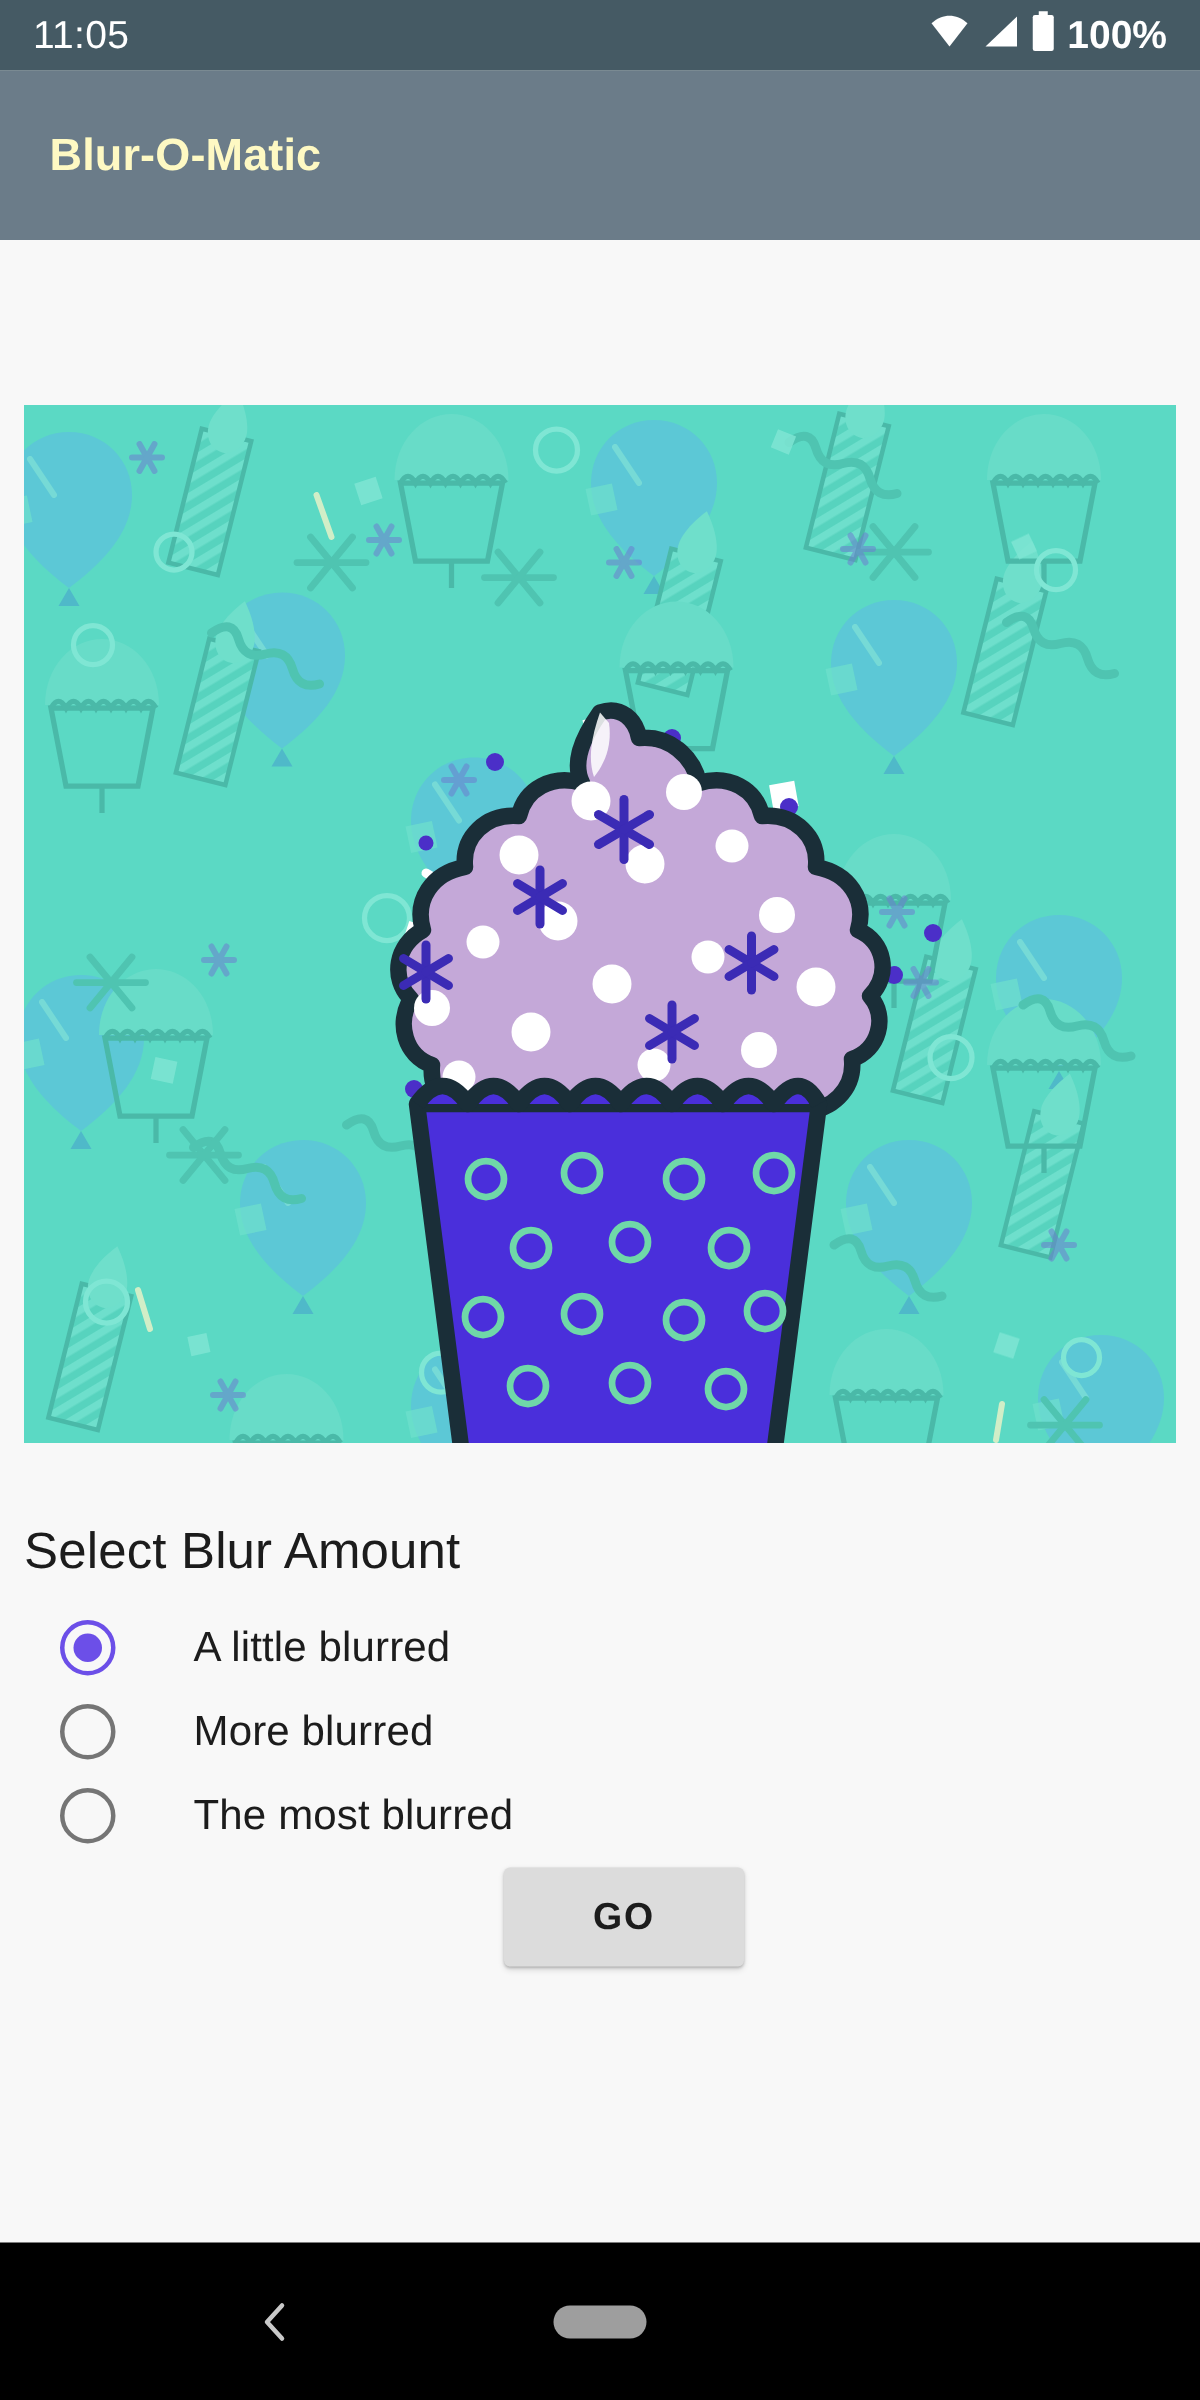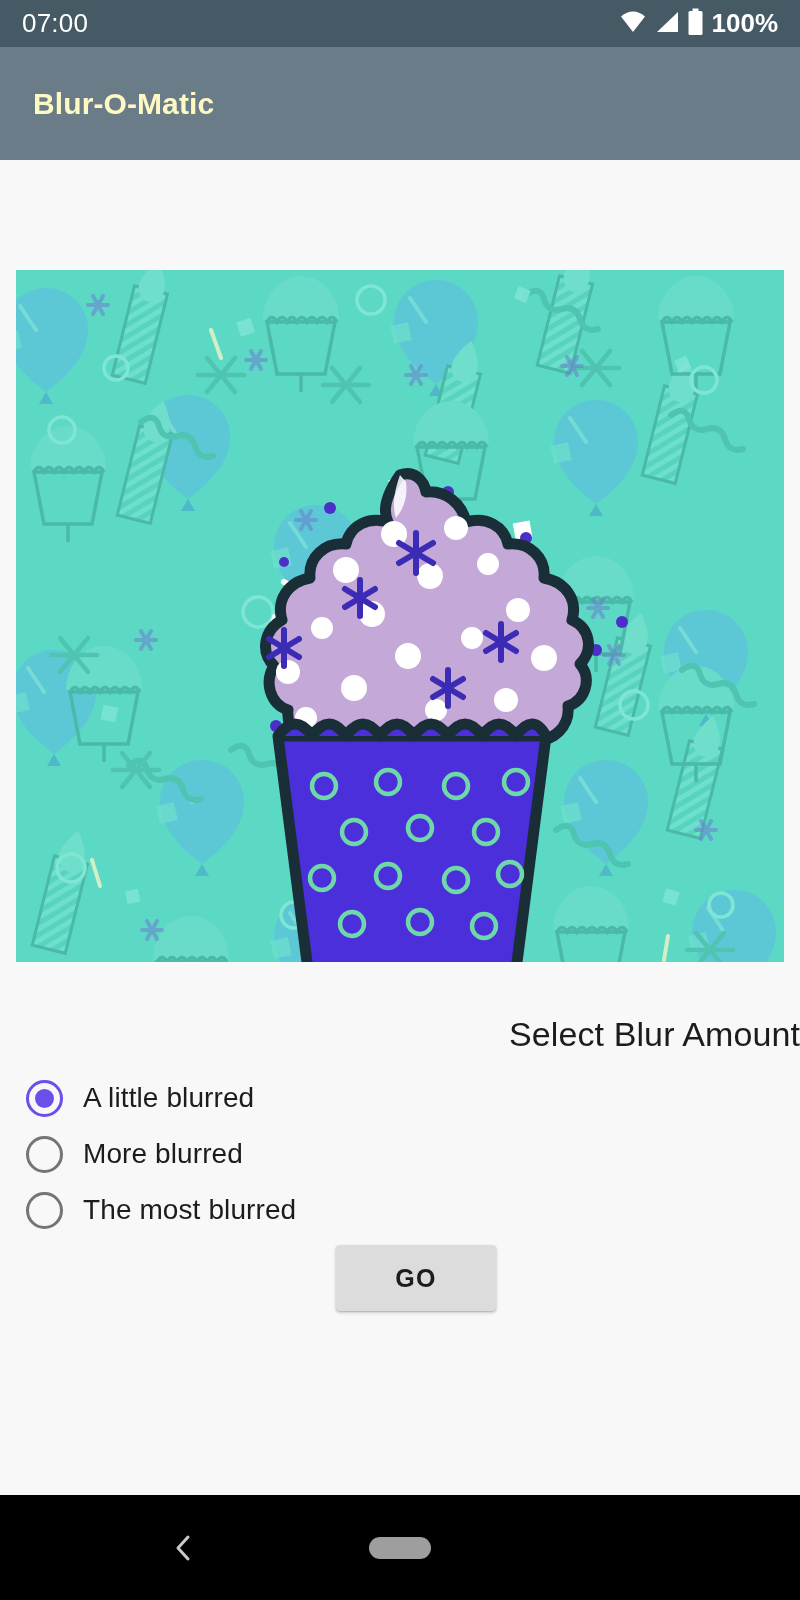--- a/index.html
+++ b/index.html
@@ -56,31 +56,32 @@
     left:16px; top:110px;
     width:768px; height:692px;
     overflow:hidden;
     background:#5BD9C4;
   }
   .img-wrap svg{ display:block; width:768px; height:692px; }
 
   
   .blur-section{
     position:absolute;
-    left:0; top:855px; width:800px;text-align:right;
+    left:0; top:855px; width:800px;
   }
   .section-title{
     font-size:34px; color:#1C1C1C; font-weight:400;
     padding-left:16px; margin-bottom:16px;
     letter-spacing:0.1px;
   }
   .radio-row{
     display:flex; align-items:center;
     height:56px;
-    padding-left:26px;
+    padding-left:40px;
+    gap:32px;
   }
   .radio-mark{
     width:37px; height:37px; border-radius:50%;
     flex:none; position:relative;
     display:flex; align-items:center; justify-content:center;
   }
   .radio-mark.off{ border:3.5px solid #757575; }
   .radio-mark.on{ border:3.5px solid #6C4FE8; }
   .radio-mark.on::after{
     content:""; position:absolute;
@@ -125,21 +126,21 @@
   .nav-home{
     position:absolute; left:50%; transform:translateX(-50%);
     width:62px; height:22px; border-radius:11px;
     background:#9E9E9E;
   }
 </style>
 </head>
 <body>
 
 <div class="status-bar">
-  <span class="status-time">07:00</span>
+  <span class="status-time">11:05</span>
   <div class="status-right">
     <span>
       <svg width="28" height="26" viewBox="0 0 28 26">
           <path d="M2 7.5 C6 4 10 2.5 14 2.5 C18 2.5 22 4 26 7.5 L14 23 Z" fill="#FFFFFF"></path>
         </svg>
     </span>
     <span>
       <svg width="26" height="26" viewBox="0 0 26 26">
           <path d="M24 3 L24 23 L3 23 Z" fill="#FFFFFF"></path>
         </svg>

